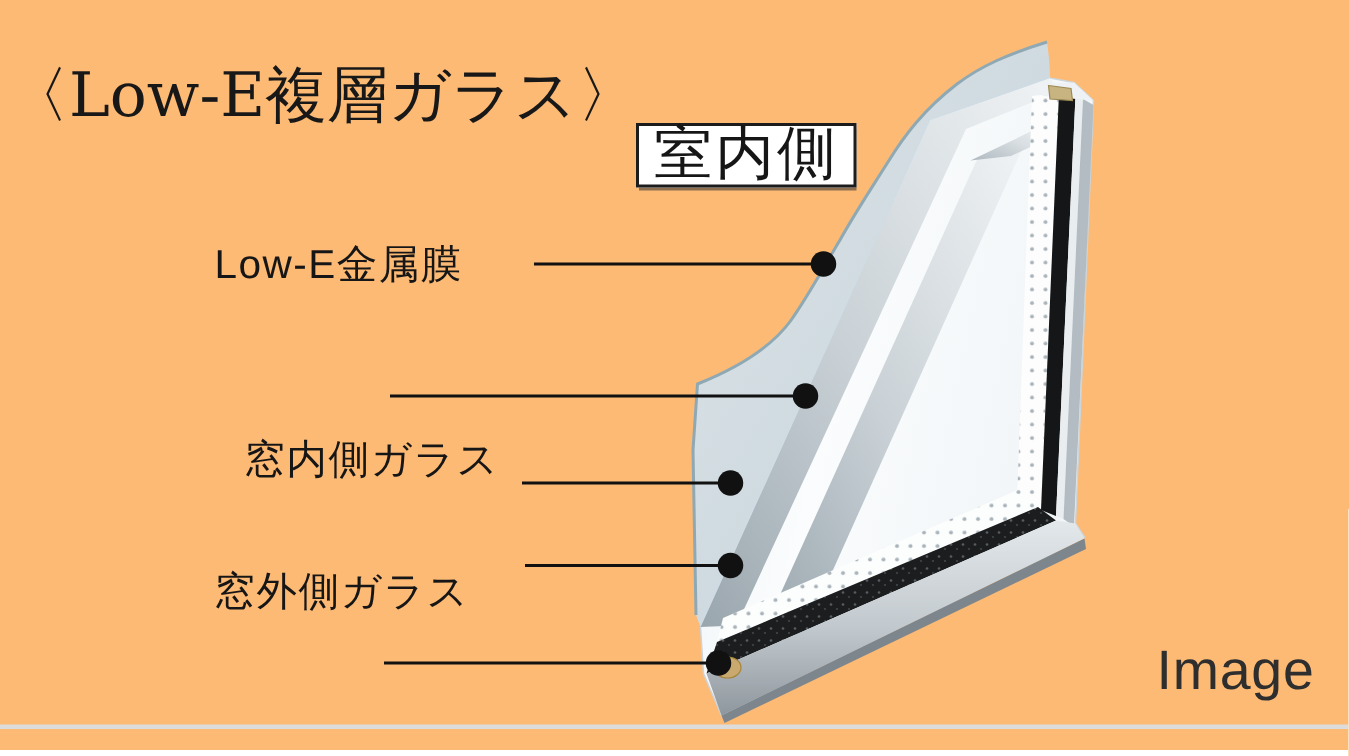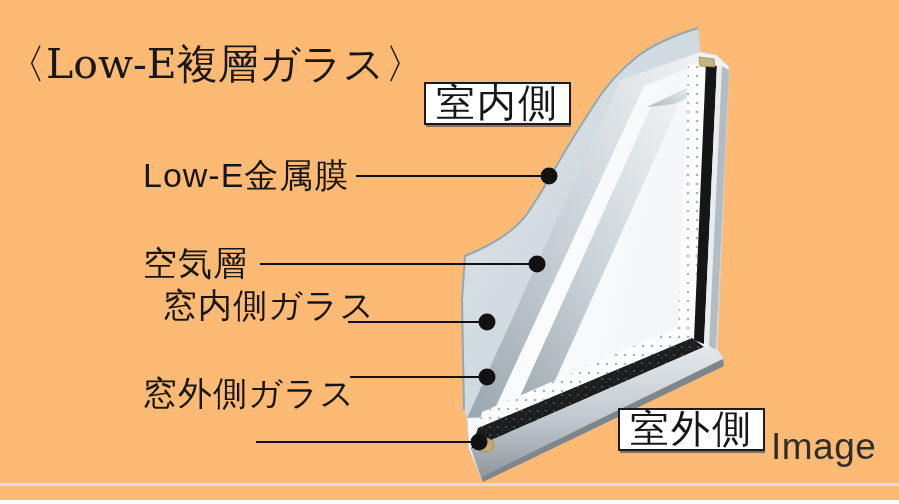--- a/index.html
+++ b/index.html
@@ -8,21 +8,21 @@
     font-family:"Liberation Sans","DejaVu Sans",sans-serif;color:#141414;
   }
   .illustration{position:absolute;left:0;top:0;width:899px;height:504px;}
   .diagram-title{
     position:absolute;left:5px;top:64px;transform:translateY(-50%);
     font-family:"DejaVu Serif","Liberation Serif",serif;
     font-size:41px;font-weight:500;letter-spacing:0px;color:#181818;white-space:nowrap;
   }
   .callout-label{
     position:absolute;left:143px;transform:translateY(-50%);
-    font-size:34px;font-weight:500;color:#161616;white-space:nowrap;letter-spacing:1px;
+    font-size:27px;font-weight:500;color:#161616;white-space:nowrap;letter-spacing:1px;
   }
   .callout-label.lowe{top:176px;}
   .callout-label.air{top:264px;}
   .callout-label.inner{top:306px;margin-left:20px;}
   .callout-label.outer{top:394px;}
   .callout-label.desic{top:442px;}
   .boxed-label{
     position:absolute;background:#ffffff;border:2px solid #1c1c1c;
     padding:2px 10px 3px 10px;font-size:39px;font-weight:500;color:#161616;
     letter-spacing:2px;white-space:nowrap;line-height:34px;
@@ -129,23 +129,21 @@
       <circle cx="537" cy="264" r="8.5"></circle>
       <circle cx="487" cy="322" r="8.5"></circle>
       <circle cx="487" cy="377" r="8.5"></circle>
       <circle cx="479" cy="442" r="8.5"></circle>
     </g>
   </svg>
 
   <div class="diagram-title">〈Low-E複層ガラス〉</div>
 
   <div class="callout-label lowe">Low-E金属膜</div>
-  <div class="callout-label air">空気層</div>
   <div class="callout-label inner">窓内側ガラス</div>
   <div class="callout-label outer">窓外側ガラス</div>
 
   <div class="boxed-label indoor">室内側</div>
-  <div class="boxed-label outdoor">室外側</div>
 
   <div class="image-caption">Image</div>
 
   <div class="bottom-divider"></div>
 </div>
 
 </body></html>

